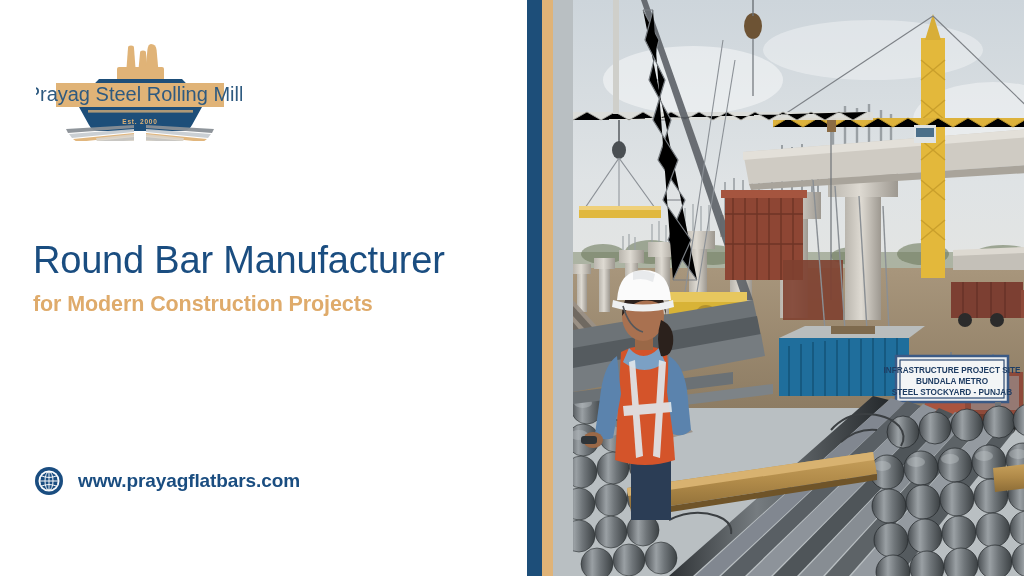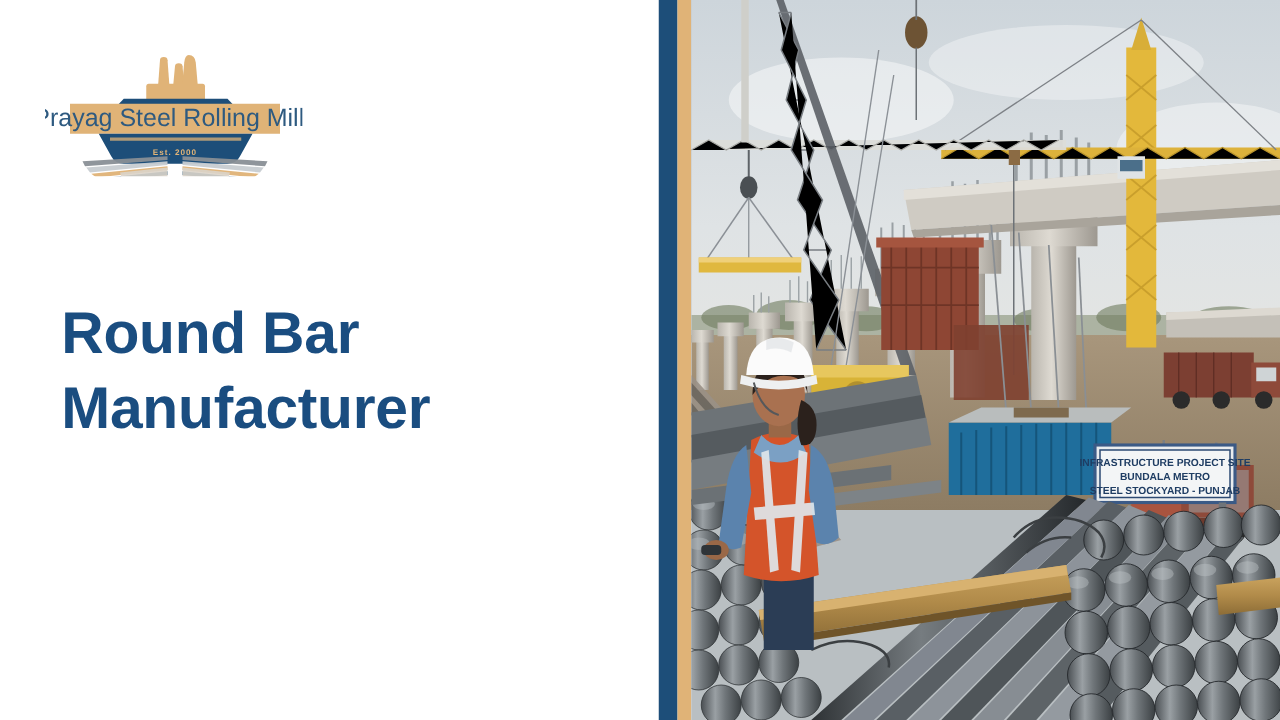--- a/index.html
+++ b/index.html
@@ -32,25 +32,24 @@
   .logo-svg { display: block; width: 206px; height: 115px; }
 
   
   .headline-wrap {
     position: absolute;
     left: 33px; top: 236px;
     width: 480px;
   }
   .headline {
     color: #1a4d80;
-    font-size: 47px;
-    font-weight: 700;
+    font-size: 38px;
+    font-weight: 400;
     line-height: 1.28;
     letter-spacing: -0.2px;
-    margin-left: 16px;
   }
   .headline .l2 { display: block; }
   .subhead {
     margin-top: 7px;
     color: #dfab6b;
     font-size: 21.5px;
     font-weight: 700;
     letter-spacing: -0.1px;
   }
 
@@ -84,20 +83,21 @@
     background: #e0b377;
   }
 
   
   .photo {
     position: absolute;
     left: 553px; top: 0;
     width: 471px; height: 576px;
     overflow: hidden;
     background: #b9bfc2;
+    padding-left: 20px;
   }
   .photo svg { display: block; width: 471px; height: 576px; }
 </style>
 </head>
 <body>
 
 <div class="page">
 
   <div class="left-panel">
 
@@ -137,22 +137,39 @@
           <path d="M167 117 L110 111 L110 114 L162 119 z" fill="#1d4e79"></path>
           <path d="M148 112 L110 108 L110 116 L146 119 z" fill="#d9d2c6" opacity="0.9"></path>
         </g>
       </svg>
     </div>
 
     <div class="headline-wrap">
       <h1 class="headline">
         <span>Round Bar Manufacturer</span>
       </h1>
+      <div class="subhead">for Modern Construction Projects</div>
     </div>
 
+    <div class="site-row">
+      <svg class="globe-icon" viewBox="0 0 30 30">
+        <circle cx="15" cy="15" r="14" fill="#1a4d80"></circle>
+        <circle cx="15" cy="15" r="10.5" fill="#ffffff"></circle>
+        <circle cx="15" cy="15" r="9.2" fill="#1a4d80"></circle>
+        <g stroke="#ffffff" stroke-width="0.95" fill="none">
+          <circle cx="15" cy="15" r="9.2"></circle>
+          <ellipse cx="15" cy="15" rx="4" ry="9.2"></ellipse>
+          <line x1="5.8" y1="15" x2="24.2" y2="15"></line>
+          <path d="M7.1 9.8 q7.9 3.3 15.8 0"></path>
+          <path d="M7.1 20.2 q7.9 -3.3 15.8 0"></path>
+          <line x1="15" y1="5.8" x2="15" y2="24.2"></line>
+        </g>
+      </svg>
+      <span class="site-url">www.prayagflatbars.com</span>
+    </div>
   </div>
 
   <div class="bar-navy"></div>
   <div class="bar-tan"></div>
 
   <div class="photo">
     <svg viewBox="0 0 471 576">
       <defs>
         <linearGradient id="sky" x1="0" y1="0" x2="0" y2="1">
           <stop offset="0" stop-color="#cdd5db"></stop>

